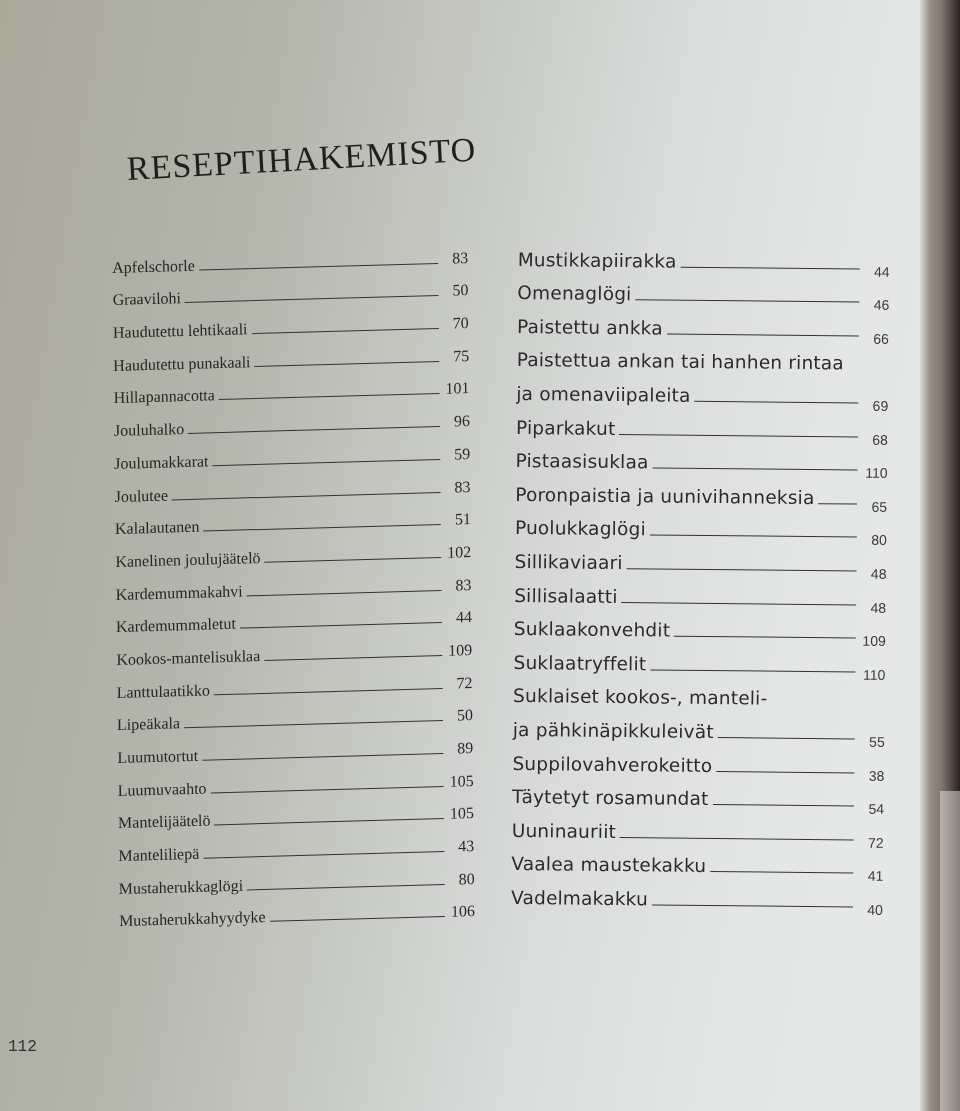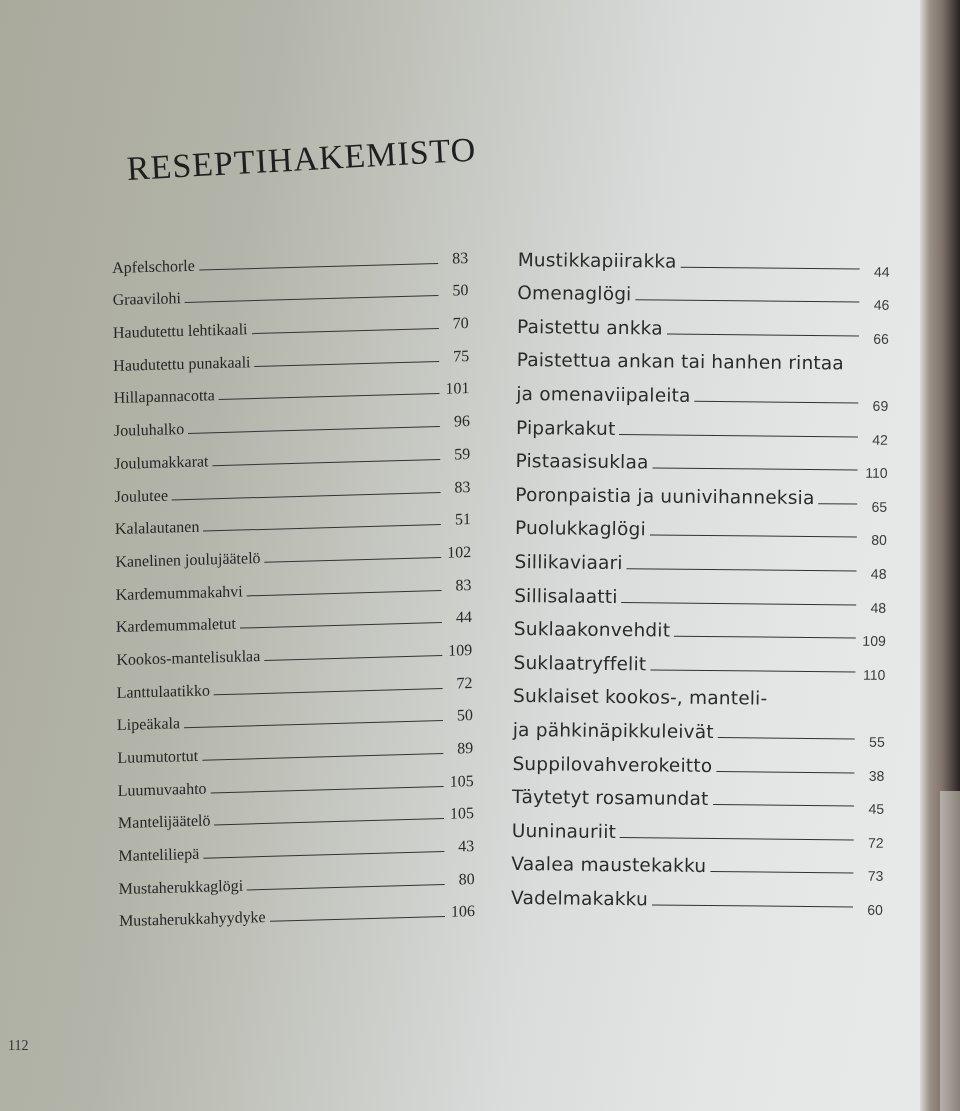--- a/index.html
+++ b/index.html
@@ -99,22 +99,22 @@
       transform: translateY(6px);
     }
     .entry.cont .leader,
     .entry.cont .page-num {
       visibility: hidden;
     }
     .footer-page {
       position: absolute;
       left: 8px;
       top: 1038px;
-      font-family: Liberation Serif, serif;
-      font-size: 14px;
+      font-family: Liberation Mono, monospace;
+      font-size: 16px;
       color: #333;
     }
   </style>
 </head>
 <body>
 
 <div class="page">
   <div class="spine-shadow"></div>
   <div class="spine-shadow-bottom"></div>
 
@@ -249,21 +249,21 @@
         <span class="page-num"></span>
       </div>
       <div class="entry">
         <span class="name">ja omenaviipaleita</span>
         <span class="leader"></span>
         <span class="page-num">69</span>
       </div>
       <div class="entry">
         <span class="name">Piparkakut</span>
         <span class="leader"></span>
-        <span class="page-num">42</span>
+        <span class="page-num">68</span>
       </div>
       <div class="entry">
         <span class="name">Pistaasisuklaa</span>
         <span class="leader"></span>
         <span class="page-num">110</span>
       </div>
       <div class="entry">
         <span class="name">Poronpaistia ja uunivihanneksia</span>
         <span class="leader"></span>
         <span class="page-num">65</span>
@@ -304,33 +304,33 @@
         <span class="page-num">55</span>
       </div>
       <div class="entry">
         <span class="name">Suppilovahverokeitto</span>
         <span class="leader"></span>
         <span class="page-num">38</span>
       </div>
       <div class="entry">
         <span class="name">Täytetyt rosamundat</span>
         <span class="leader"></span>
-        <span class="page-num">45</span>
+        <span class="page-num">54</span>
       </div>
       <div class="entry">
         <span class="name">Uuninauriit</span>
         <span class="leader"></span>
         <span class="page-num">72</span>
       </div>
       <div class="entry">
         <span class="name">Vaalea maustekakku</span>
         <span class="leader"></span>
-        <span class="page-num">73</span>
+        <span class="page-num">41</span>
       </div>
       <div class="entry">
         <span class="name">Vadelmakakku</span>
         <span class="leader"></span>
-        <span class="page-num">60</span>
+        <span class="page-num">40</span>
       </div>
     </div>
 
   <div class="footer-page">112</div>
 </div>
 
 </body></html>

